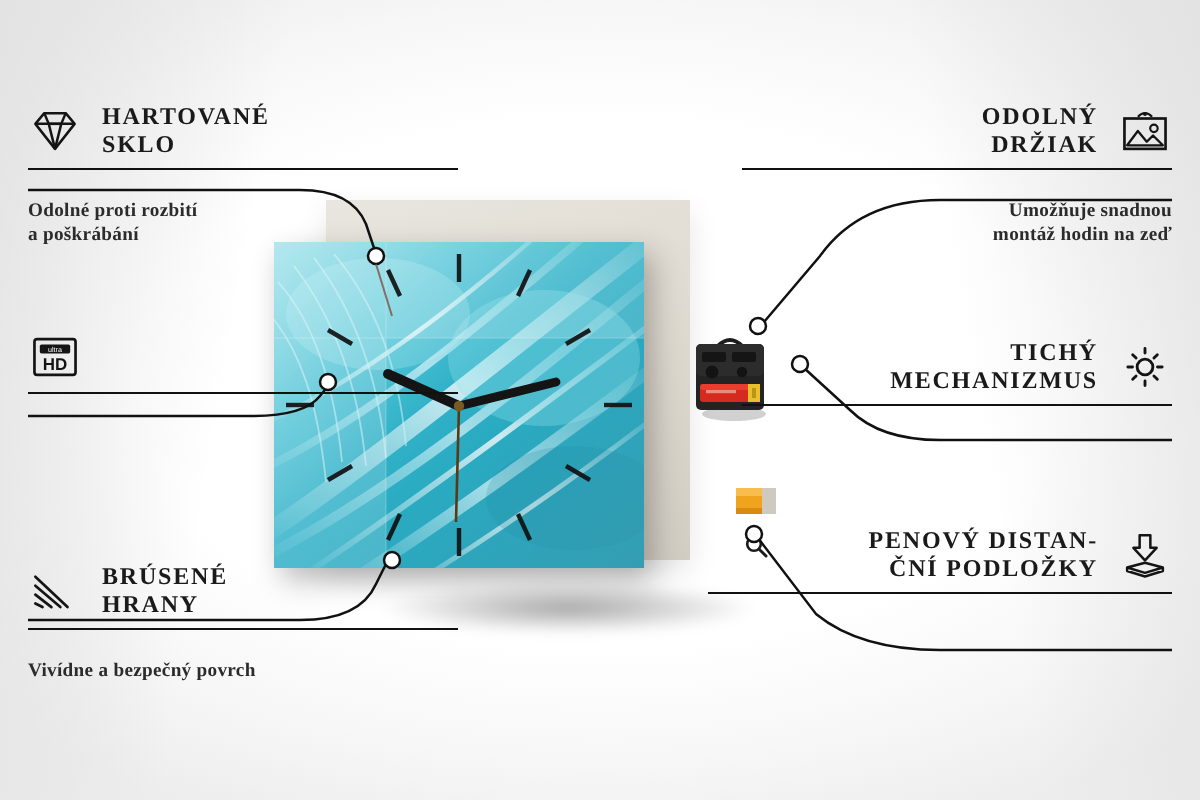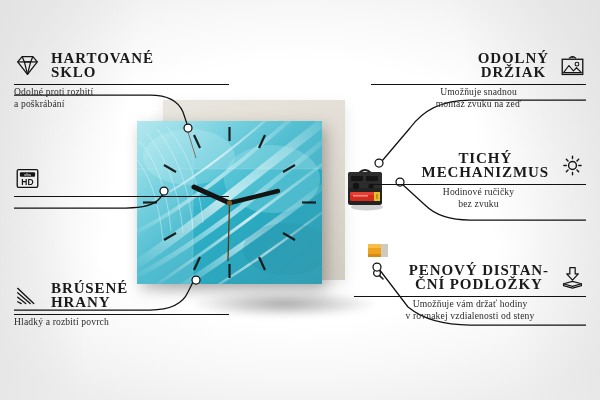--- a/index.html
+++ b/index.html
@@ -21,38 +21,38 @@
     background:
       linear-gradient(100deg, rgba(225,225,225,.85) 0%, rgba(255,255,255,0) 22%),
       linear-gradient(-100deg, rgba(225,225,225,.85) 0%, rgba(255,255,255,0) 22%),
       linear-gradient(80deg, rgba(235,235,235,.6) 0%, rgba(255,255,255,0) 14%);
     pointer-events:none;
   }
 
   
   .feature{ position:absolute; width:215px; }
   .feature.left{ left:14px; text-align:left; }
-  .feature.right{ right:14px; text-align:center; }
+  .feature.right{ right:14px; text-align:right; }
 
   .f-head{ display:flex; align-items:center; gap:10px; }
   .feature.right .f-head{ justify-content:flex-end; }
   .f-title{
     font-family:"Liberation Serif", serif;
-    font-weight:700; font-size:15px; line-height:13.5px;
+    font-weight:700; font-size:12px; line-height:13.5px;
     letter-spacing:.9px; color:#1a1a1a; text-transform:uppercase;
     white-space:pre-line;
   }
   .f-rule{
     height:1px; background:#111; margin-top:5px; width:100%;
   }
   .f-sub{
-    margin-top:1px;
+    margin-top:15px;
     font-family:"Liberation Serif", serif;
     font-size:9.6px; line-height:12px; color:#2b2b2b;
-    white-space:pre-line; letter-spacing:.15px;
+    white-space:pre-line; letter-spacing:.15px;font-weight:bold;
   }
   .ico{ flex:0 0 auto; width:27px; height:25px; display:block; }
   .ico svg{ display:block; width:100%; height:100%; }
 
   
   #photo{
     position:absolute; left:137px; top:103px; width:230px; height:180px;
   }
   .bg-panel{
     position:absolute; left:163px; top:100px; width:182px; height:180px;
@@ -285,71 +285,67 @@
             <line x1="4" y1="11" x2="18" y2="23"></line>
             <line x1="4" y1="16" x2="13" y2="23"></line>
             <line x1="4" y1="21" x2="8" y2="23"></line>
           </g>
         </svg>
       </span>
       <span class="f-title">BRÚSENÉ
 HRANY</span>
     </div>
     <div class="f-rule"></div>
-    <div class="f-sub">Hladký a rozbití povrch</div>
+    <div class="f-sub">Vivídne a bezpečný povrch</div>
   </div>
 
   <div class="feature right" style="top:52px">
     <div class="f-head">
       <span class="f-title">ODOLNÝ
 DRŽIAK</span>
       <span class="ico">
         <svg viewBox="0 0 30 28">
           <path d="M11 6 q4 -4 8 0" fill="none" stroke="#141414" stroke-width="1.2"></path>
           <circle cx="15" cy="4.5" r="1.1" fill="#141414"></circle>
           <rect x="3.5" y="7" width="23" height="17" fill="none" stroke="#141414" stroke-width="1.5"></rect>
           <circle cx="20" cy="12.5" r="2.1" fill="none" stroke="#141414" stroke-width="1.2"></circle>
           <path d="M5 22 L11 14 L16 20 L19.5 16.5 L25 22 Z" fill="none" stroke="#141414" stroke-width="1.3" stroke-linejoin="round"></path>
         </svg>
       </span>
     </div>
     <div class="f-rule"></div>
     <div class="f-sub">Umožňuje snadnou
-montáž zvuku na zeď</div>
-  </div>
-
-  <div class="feature right" style="top:152px">
+montáž hodin na zeď</div>
+  </div>
+
+  <div class="feature right" style="top:170px">
     <div class="f-head">
       <span class="f-title">TICHÝ
 MECHANIZMUS</span>
       <span class="ico">
         <svg viewBox="0 0 30 28">
           <g fill="none" stroke="#141414" stroke-width="1.6" stroke-linecap="round">
             <circle cx="15" cy="14" r="4.4"></circle>
             <path d="M15 3.6 v2.6 M15 21.8 v2.6 M5.4 14 h2.6 M22 14 h2.6"></path>
             <path d="M8.1 7.1 l1.9 1.9 M20 19 l1.9 1.9 M21.9 7.1 l-1.9 1.9 M10 19 l-1.9 1.9"></path>
           </g>
         </svg>
       </span>
     </div>
     <div class="f-rule"></div>
-    <div class="f-sub">Hodinové ručičky
-bez zvuku</div>
   </div>
 
   <div class="feature right" style="top:264px; width:232px">
     <div class="f-head">
       <span class="f-title">PENOVÝ DISTAN-
 ČNÍ PODLOŽKY</span>
       <span class="ico">
         <svg viewBox="0 0 30 28">
           <path d="M12 3 h6 v7 h3.5 L15 17 L8.5 10 H12 Z" fill="none" stroke="#141414" stroke-width="1.4" stroke-linejoin="round"></path>
           <path d="M15 18.3 L25 21 L15 24 L5 21 Z" fill="none" stroke="#141414" stroke-width="1.4" stroke-linejoin="round"></path>
           <path d="M5 21 v2 L15 26 L25 23 v-2" fill="none" stroke="#141414" stroke-width="1.4" stroke-linejoin="round"></path>
         </svg>
       </span>
     </div>
     <div class="f-rule"></div>
-    <div class="f-sub">Umožňuje vám držať hodiny
-v rovnakej vzdialenosti od steny</div>
   </div>
 
 </div>
 
 </body></html>

